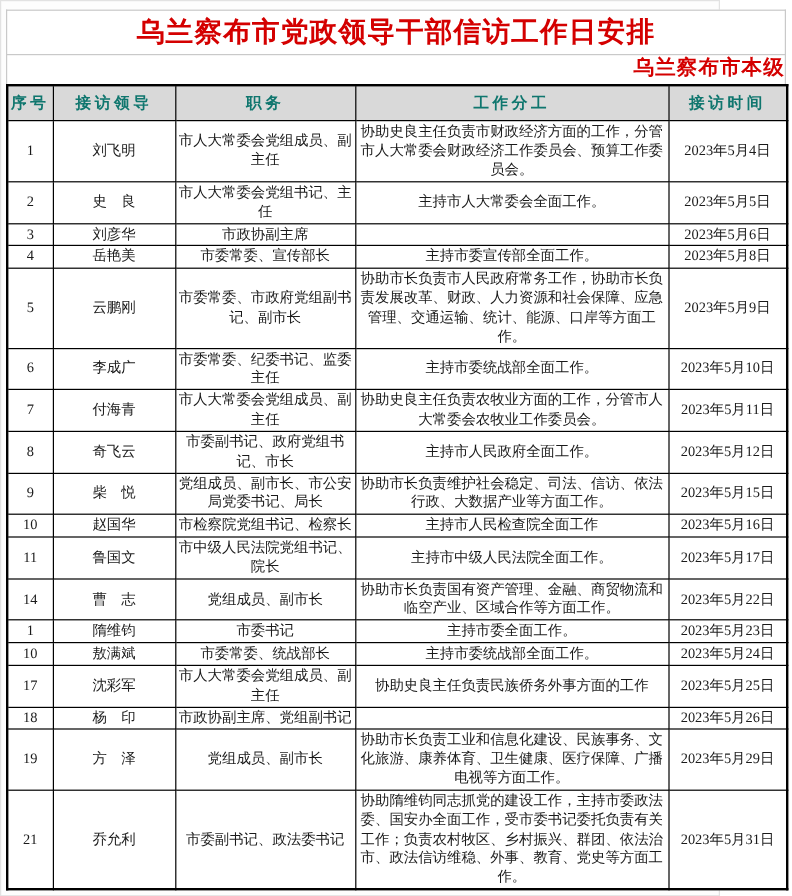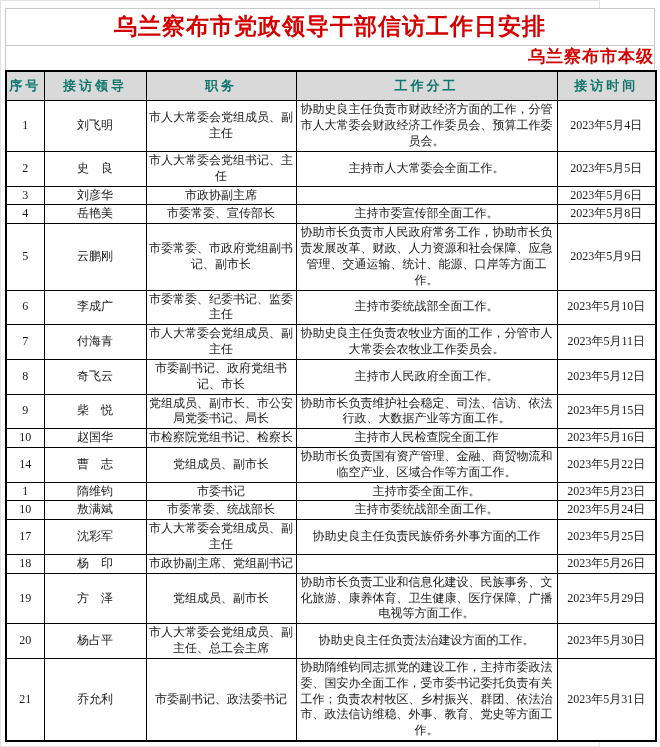--- a/index.html
+++ b/index.html
@@ -172,20 +172,27 @@
             <td class="cell-date">2023年5月15日</td>
           </tr>
           <tr>
             <td class="cell-no">10</td>
             <td class="cell-name">赵国华</td>
             <td class="cell-position">市检察院党组书记、检察长</td>
             <td class="cell-duty">主持市人民检查院全面工作</td>
             <td class="cell-date">2023年5月16日</td>
           </tr>
           <tr>
+            <td class="cell-no">11</td>
+            <td class="cell-name">鲁国文</td>
+            <td class="cell-position">市中级人民法院党组书记、院长</td>
+            <td class="cell-duty">主持市中级人民法院全面工作。</td>
+            <td class="cell-date">2023年5月17日</td>
+          </tr>
+          <tr>
             <td class="cell-no">14</td>
             <td class="cell-name">曹　志</td>
             <td class="cell-position">党组成员、副市长</td>
             <td class="cell-duty">协助市长负责国有资产管理、金融、商贸物流和临空产业、区域合作等方面工作。</td>
             <td class="cell-date">2023年5月22日</td>
           </tr>
           <tr>
             <td class="cell-no">1</td>
             <td class="cell-name">隋维钧</td>
             <td class="cell-position">市委书记</td>
@@ -214,27 +221,20 @@
             <td class="cell-date">2023年5月26日</td>
           </tr>
           <tr>
             <td class="cell-no">19</td>
             <td class="cell-name">方　泽</td>
             <td class="cell-position">党组成员、副市长</td>
             <td class="cell-duty">协助市长负责工业和信息化建设、民族事务、文化旅游、康养体育、卫生健康、医疗保障、广播电视等方面工作。</td>
             <td class="cell-date">2023年5月29日</td>
           </tr>
           <tr>
-            <td class="cell-no">20</td>
-            <td class="cell-name">杨占平</td>
-            <td class="cell-position">市人大常委会党组成员、副主任、总工会主席</td>
-            <td class="cell-duty">协助史良主任负责法治建设方面的工作。</td>
-            <td class="cell-date">2023年5月30日</td>
-          </tr>
-          <tr>
             <td class="cell-no">21</td>
             <td class="cell-name">乔允利</td>
             <td class="cell-position">市委副书记、政法委书记</td>
             <td class="cell-duty">协助隋维钧同志抓党的建设工作，主持市委政法委、国安办全面工作，受市委书记委托负责有关工作；负责农村牧区、乡村振兴、群团、依法治市、政法信访维稳、外事、教育、党史等方面工作。</td>
             <td class="cell-date">2023年5月31日</td>
           </tr>
         </tbody>
     </table>
 
   </div>

